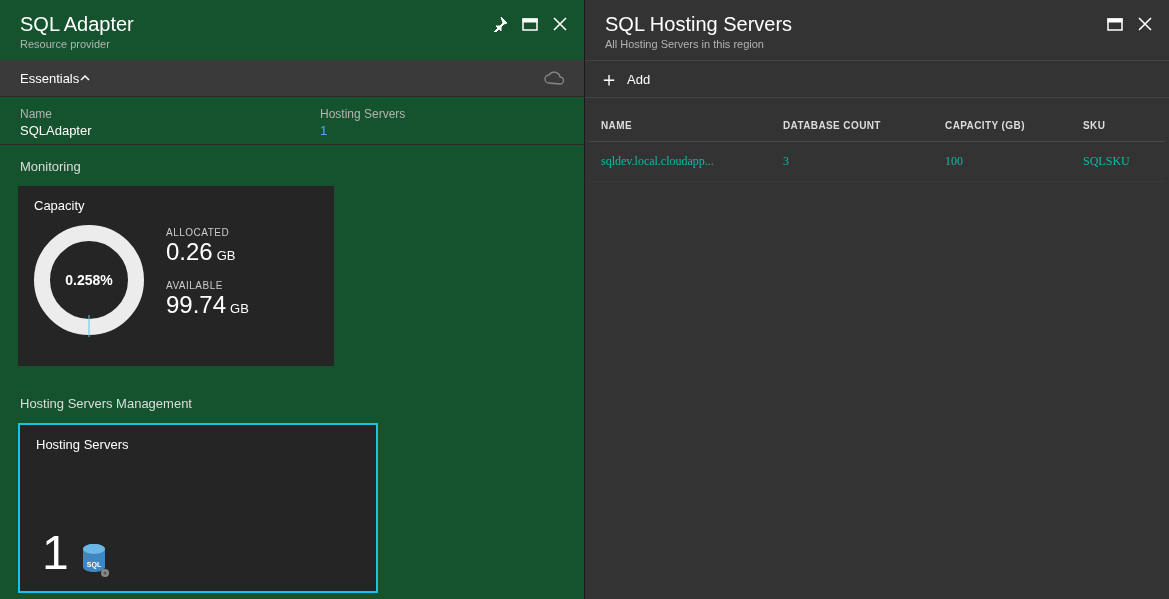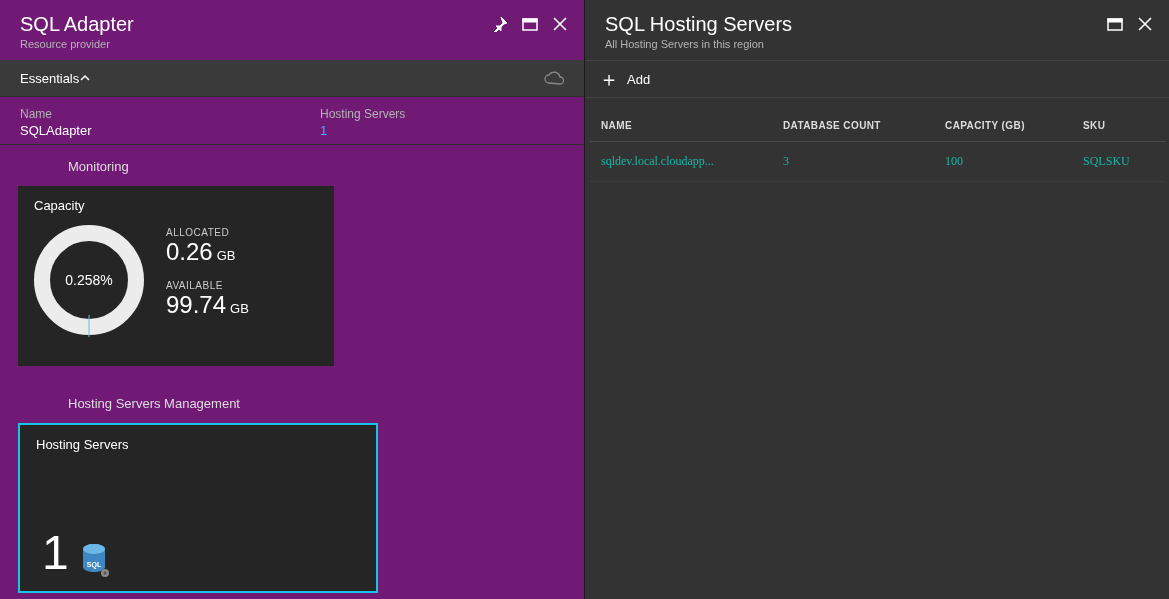--- a/index.html
+++ b/index.html
@@ -1,19 +1,19 @@
 <!DOCTYPE html>
 <html><head>
 <meta charset="utf-8">
 <style>
   * { box-sizing:border-box; margin:0; padding:0; }
   html,body { width:1169px; height:599px; background:#1a1a1a; font-family:"Segoe UI",Arial,sans-serif; color:#fff; overflow:hidden; }
   .workspace { display:flex; width:100%; height:100%; }
   .blade { height:100%; display:flex; flex-direction:column; }
-  .blade-left { width:585px; background:#701a75; border-right:1px solid #1a1a1a;}
+  .blade-left { width:585px; background:#14532d; border-right:1px solid #1a1a1a;}
   .blade-right { flex:1; background:#333333; }
 
   .blade-header { padding:12px 16px 10px 20px; display:flex; align-items:flex-start; justify-content:space-between; }
   .blade-header .titles h1 { font-size:20px; font-weight:400; color:#fff; line-height:1.2;}
   .blade-header .titles .sub { font-size:11px; color:#b3b3b3; margin-top:2px;}
   .blade-header .controls { display:flex; gap:14px; padding-top:4px;}
   .ctrl-icon { width:16px; height:16px; cursor:pointer; color:#fff; fill:#fff; stroke:#fff; }
 
   .toolbar { padding:8px 14px; border-top:1px solid #444; border-bottom:1px solid #444; }
   .toolbar-btn { display:flex; align-items:center; gap:8px; cursor:pointer; font-size:13px; color:#fff;}
@@ -25,27 +25,27 @@
 
   .essentials-body { display:flex; padding:10px 20px 6px; gap:40px;}
   .ess-col .lbl { font-size:12px; color:#b3b3b3; margin-bottom:2px;}
   .ess-col .val { font-size:13px;}
   .ess-col .val.link { color:#4da6ff; cursor:pointer;}
   .settings-row { text-align:right; padding:4px 20px 14px; }
   .settings-row a { color:#4da6ff; font-size:13px; text-decoration:none; cursor:pointer;}
   .settings-row .arrow { margin-left:4px;}
   .divider { height:1px; background:#2b2b2b;}
 
-  .section-title { font-size:13px; color:#ddd; padding:14px 20px 8px;margin-left:48px;}
+  .section-title { font-size:13px; color:#ddd; padding:14px 20px 8px;}
   .monitoring-tile { margin:4px 18px 16px; width:316px; height:180px; background:#252525; padding:12px 16px; }
   .monitoring-tile h3 { font-size:13px; font-weight:400; margin-bottom:12px;}
   .cap-row { display:flex; align-items:center; gap:22px;}
   .donut-wrap { position:relative; width:110px; height:110px;}
   .donut-track { position:absolute; inset:0; border:16px solid #ececec; border-radius:50%;}
-  .donut-center { position:absolute; inset:0; display:flex; align-items:center; justify-content:center; font-size:14px; font-weight:400;}
+  .donut-center { position:absolute; inset:0; display:flex; align-items:center; justify-content:center; font-size:14px; font-weight:700;}
   .donut-tick { position:absolute; left:50%; bottom:-2px; width:1px; height:22px; background:#5cc6e6; transform:translateX(-50%);}
   .cap-metrics .metric { margin-bottom:14px;}
   .cap-metrics .metric .mlbl { font-size:10px; letter-spacing:0.5px; color:#ccc;}
   .cap-metrics .metric .mval { font-size:24px; font-weight:400;}
   .cap-metrics .metric .mval .unit { font-size:13px; margin-left:4px;}
 
   .hosting-tile { margin:4px 18px; width:360px; height:170px; background:#252525; border:2px solid #17c3e6; padding:12px 16px; cursor:pointer; position:relative;}
   .hosting-tile h3 { font-size:13px; font-weight:400;}
   .hosting-count { position:absolute; left:22px; bottom:14px; display:flex; align-items:flex-end; gap:10px;}
   .hosting-count .num { font-size:48px; font-weight:300; line-height:1;}

